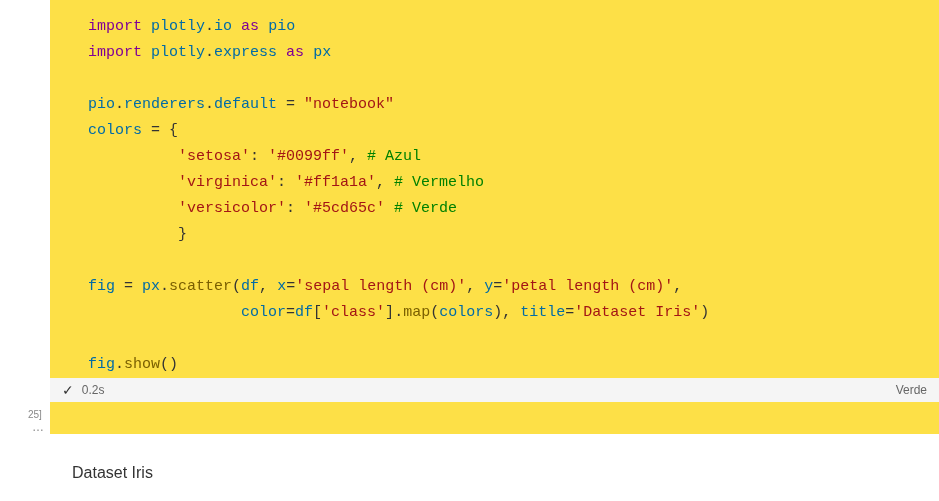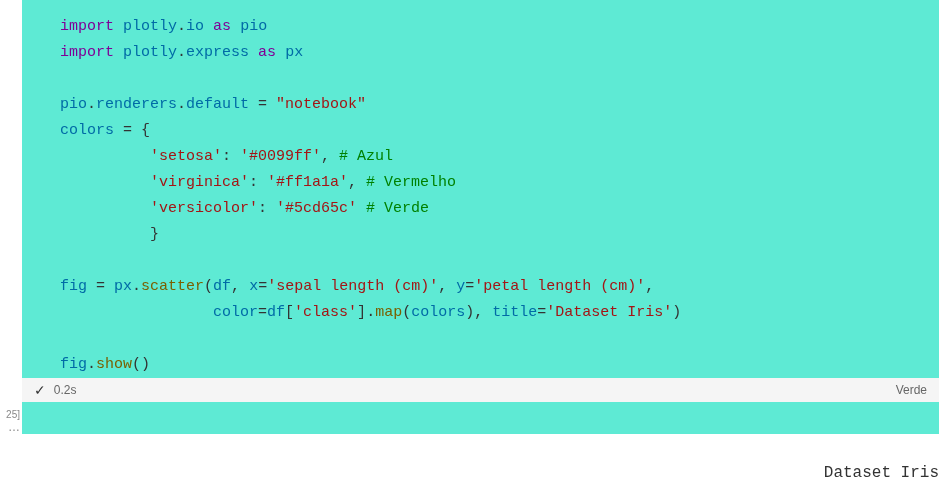--- a/index.html
+++ b/index.html
@@ -10,29 +10,30 @@
       height: 501px;
       overflow: hidden;
     }
     .cell-wrapper {
       display: flex;
       width: 100%;
     }
     .gutter {
       width: 22px;
       flex-shrink: 0;
-      text-align: right;
+      text-align: left;
       font-size: 10px;
       color: #888;
       padding-top: 409px;
       padding-right: 2px;
+      margin-left: 28px;
     }
     .code-cell {
       flex: 1;
-      background: #5eead4;
+      background: #fde047;
       padding: 14px 0 0 0;
     }
     pre.code {
       font-family: "Consolas", "Menlo", "Courier New", monospace;
       font-size: 15px;
       line-height: 26px;
       padding: 0 0 0 38px;
       margin: 0;
       white-space: pre;
       color: #333;
@@ -62,24 +63,23 @@
       color: #333;
       font-size: 14px;
     }
     .ellipsis {
       color: #888;
       font-size: 12px;
       padding-left: 4px;
     }
     .output-area {
       padding: 30px 0 0 72px;
-      font-family: Liberation Mono, monospace;
+      font-family: Liberation Sans, sans-serif;
       font-size: 16px;
       color: #333;
-      text-align: right;
     }
   </style>
 </head>
 <body>
 
 <div class="cell-wrapper">
   <div class="gutter">
     <div>25]</div>
     <div class="ellipsis">…</div>
   </div>

